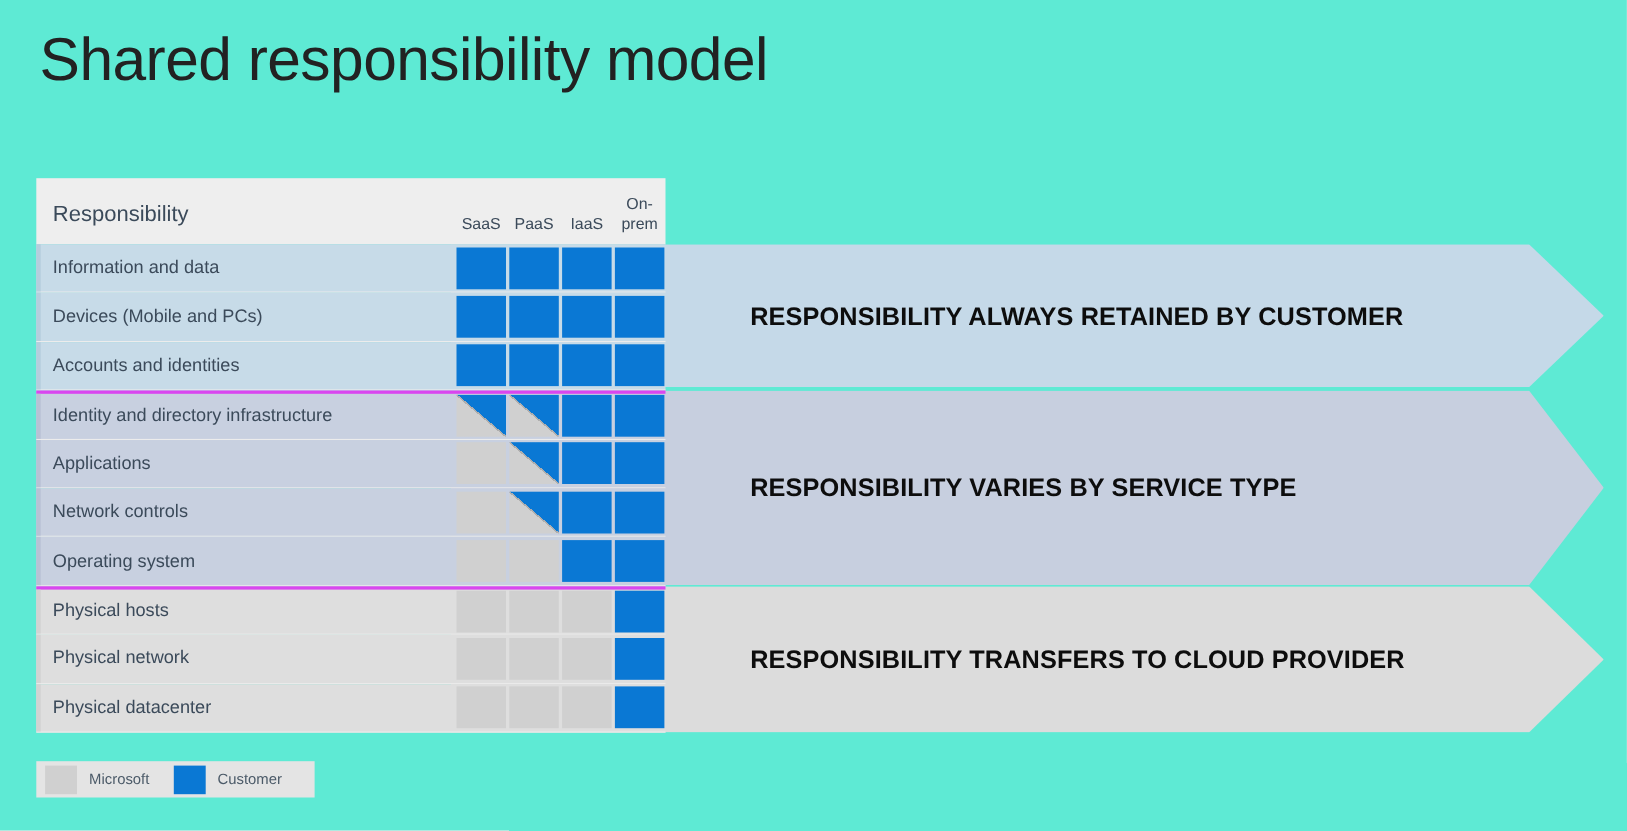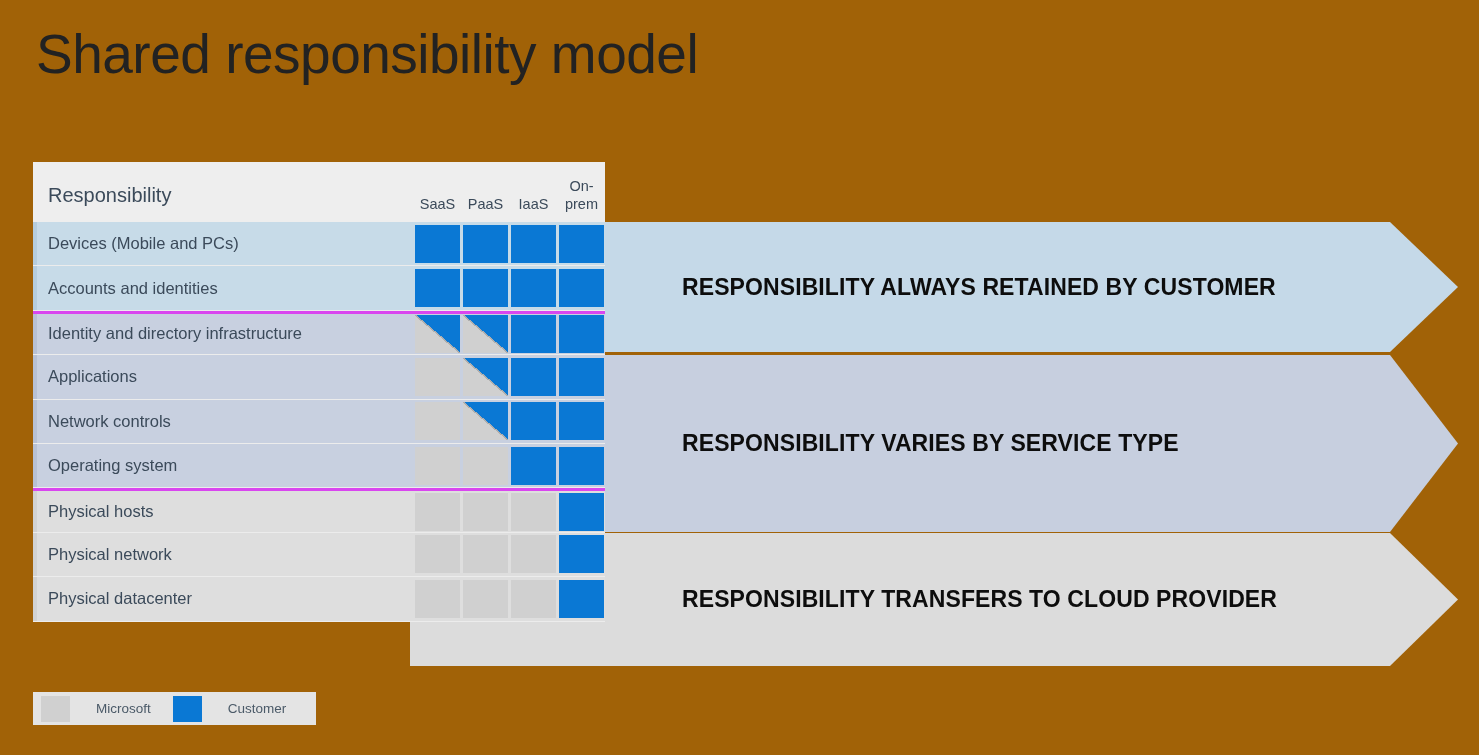--- a/index.html
+++ b/index.html
@@ -9,21 +9,21 @@
     height: 755px;
     background: #ececec;
     font-family: "Liberation Sans", sans-serif;
     overflow: hidden;
   }
 
   #slide {
     position: relative;
     width: 1479px;
     height: 755px;
-    background: #a16207;
+    background: #5eead4;
   }
 
   
   #title {
     position: absolute;
     left: 36px;
     top: 18px;
     font-size: 55px;
     font-weight: 400;
     color: #222222;
@@ -164,21 +164,20 @@
     height: 33px;
     background: #e4e4e4;
     display: flex;
     align-items: center;
     padding: 0 14px 0 8px;
   }
   .legend-item {
     display: flex;
     align-items: center;
     margin-right: 22px;
-    gap: 15px;
   }
   .legend-item:last-child { margin-right: 16px; }
   .legend-swatch {
     width: 29px;
     height: 26px;
     margin-right: 11px;
   }
   .legend-swatch.ms   { background: #d0d0d0; }
   .legend-swatch.cust { background: #0a78d4; }
   .legend-text {
@@ -215,20 +214,30 @@
         <div class="t-head-col">SaaS</div>
         <div class="t-head-col">PaaS</div>
         <div class="t-head-col">IaaS</div>
         <div class="t-head-col"><span>On-</span><br><span>prem</span></div>
       </div>
     </div>
 
     <div id="table-body">
         <div class="t-row grp-0">
           <span class="accent"></span>
+          <div class="t-row-label">Information and data</div>
+          <div class="t-row-cells">
+            <div class="cell cell-cust"></div>
+            <div class="cell cell-cust"></div>
+            <div class="cell cell-cust"></div>
+            <div class="cell cell-cust"></div>
+          </div>
+        </div>
+        <div class="t-row grp-0">
+          <span class="accent"></span>
           <div class="t-row-label">Devices (Mobile and PCs)</div>
           <div class="t-row-cells">
             <div class="cell cell-cust"></div>
             <div class="cell cell-cust"></div>
             <div class="cell cell-cust"></div>
             <div class="cell cell-cust"></div>
           </div>
         </div>
         <div class="t-row grp-0">
           <span class="accent"></span>

